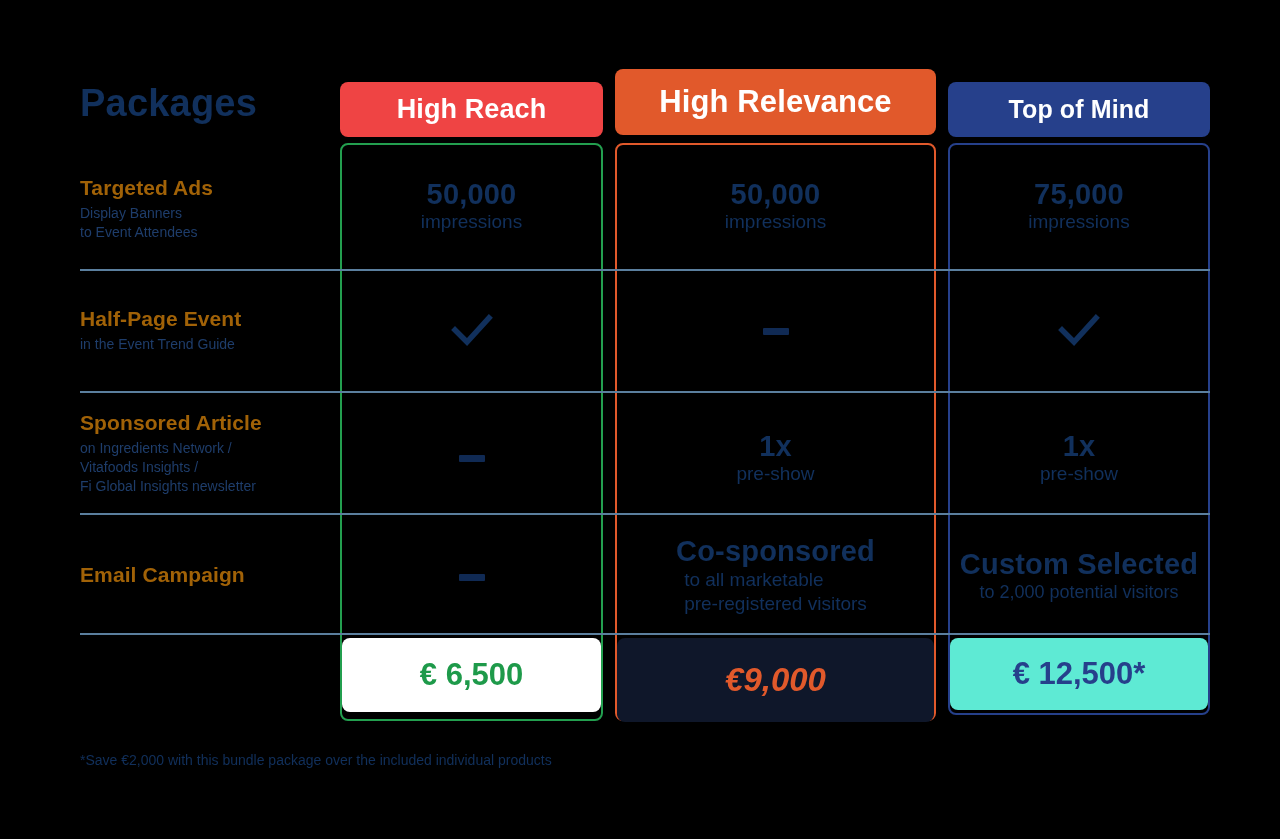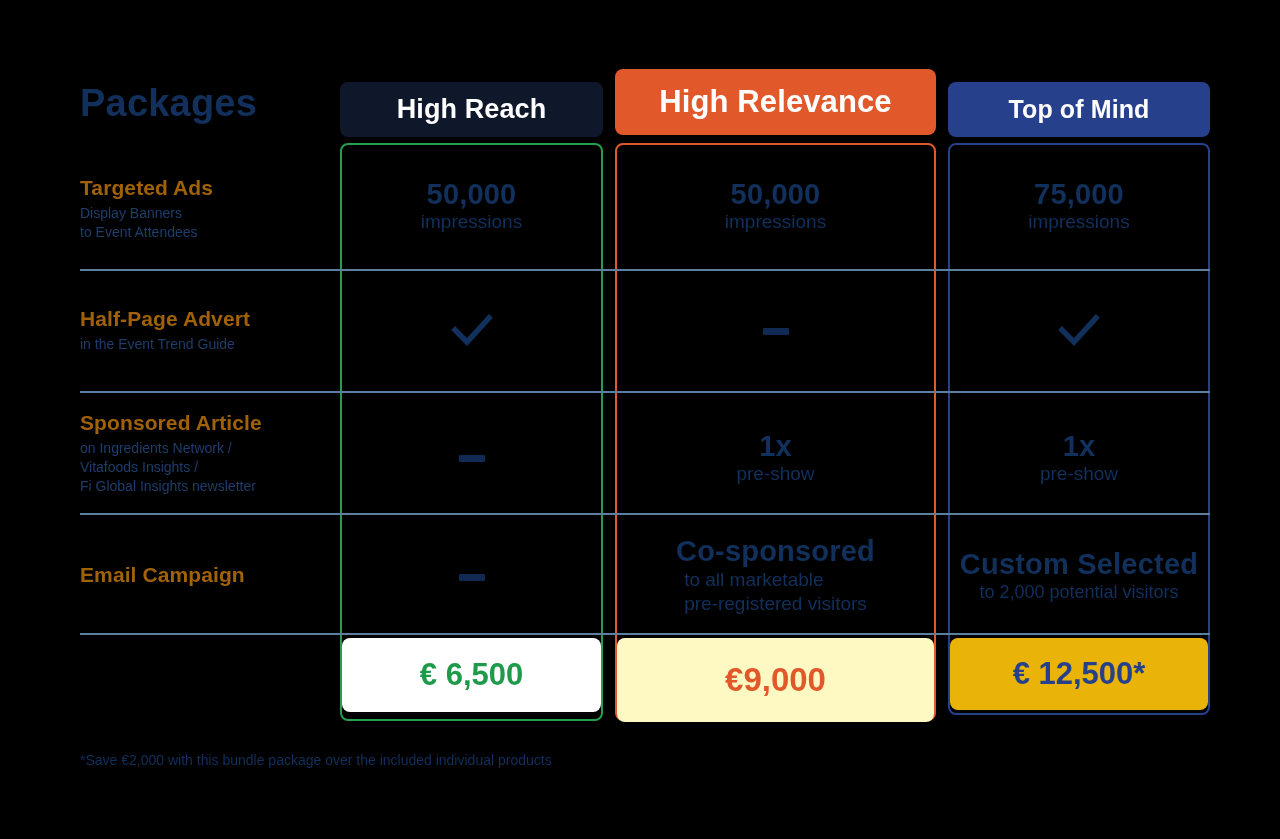--- a/index.html
+++ b/index.html
@@ -14,21 +14,21 @@
   
   .col-head {
     position: absolute;
     border-radius: 8px;
     display: flex; align-items: center; justify-content: center;
     color: #ffffff;
     font-weight: 700;
     letter-spacing: .1px;
     text-align: center;
   }
-  .col-head.green  { left:340px; top:82px;  width:263px; height:55px; background:#0f172a; font-size:27px; }
+  .col-head.green  { left:340px; top:82px;  width:263px; height:55px; background:#ef4444; font-size:27px; }
   .col-head.orange { left:615px; top:69px;  width:321px; height:66px; background:#E1592B; font-size:31px; }
   .col-head.blue   { left:948px; top:82px;  width:262px; height:55px; background:#26408B; font-size:25px;text-align:center; }
 
   .col-frame {
     position: absolute;
     border-style: solid;
     border-width: 2px;
     border-radius: 8px;
     pointer-events: none;
   }
@@ -80,22 +80,22 @@
   .check { width: 42px; height: 36px; display:block; }
 
   
   .price {
     position: absolute;
     display: flex; align-items: center; justify-content: center;
     border-radius: 8px;
     font-weight: 700;
   }
   .price.p1 { left:342px; top:638px; width:259px; height:74px; background:#ffffff; color:#1E9A4A; font-size:31px; }
-  .price.p2 { left:617px; top:638px; width:317px; height:84px; background:#fef9c3; color:#E1592B; font-size:33px; }
-  .price.p3 { left:950px; top:638px; width:258px; height:72px; background:#eab308; color:#26408B; font-size:31px; }
+  .price.p2 { left:617px; top:638px; width:317px; height:84px; background:#0f172a; color:#E1592B; font-size:33px;font-style:italic; }
+  .price.p3 { left:950px; top:638px; width:258px; height:72px; background:#5eead4; color:#26408B; font-size:31px; }
 
   .page-title {
     position: absolute; left: 80px; top: 82px;
     font-size: 38px; font-weight: 700; color: #11305C; letter-spacing: .2px;
   }
 
   .footnote {
     position: absolute; left: 80px; top: 752px; width: 1130px;
     text-align: left;
     font-size: 14px; color: #11305C;
@@ -129,21 +129,21 @@
     <div class="big">50,000</div>
     <div class="small">impressions</div>
   </div>
   <div class="cell c3" style="top:168px;height:76px">
     <div class="big">75,000</div>
     <div class="small">impressions</div>
   </div>
   <div class="rowline" style="top:269px"></div>
 
   <div class="label-cell" style="top:307px">
-    <div class="label-title">Half-Page Advert</div>
+    <div class="label-title">Half-Page Event</div>
     <div class="label-sub">in the Event Trend Guide</div>
   </div>
   <div class="cell c1" style="top:300px;height:62px">
     <span>
       <svg class="check" viewBox="0 0 42 36" aria-hidden="true">
         <path d="M4 17 L16 29 L38 5" fill="none" stroke="#11305C" stroke-width="5.5" stroke-linecap="square"></path>
       </svg>
     </span>
   </div>
   <div class="cell c2" style="top:300px;height:62px">

